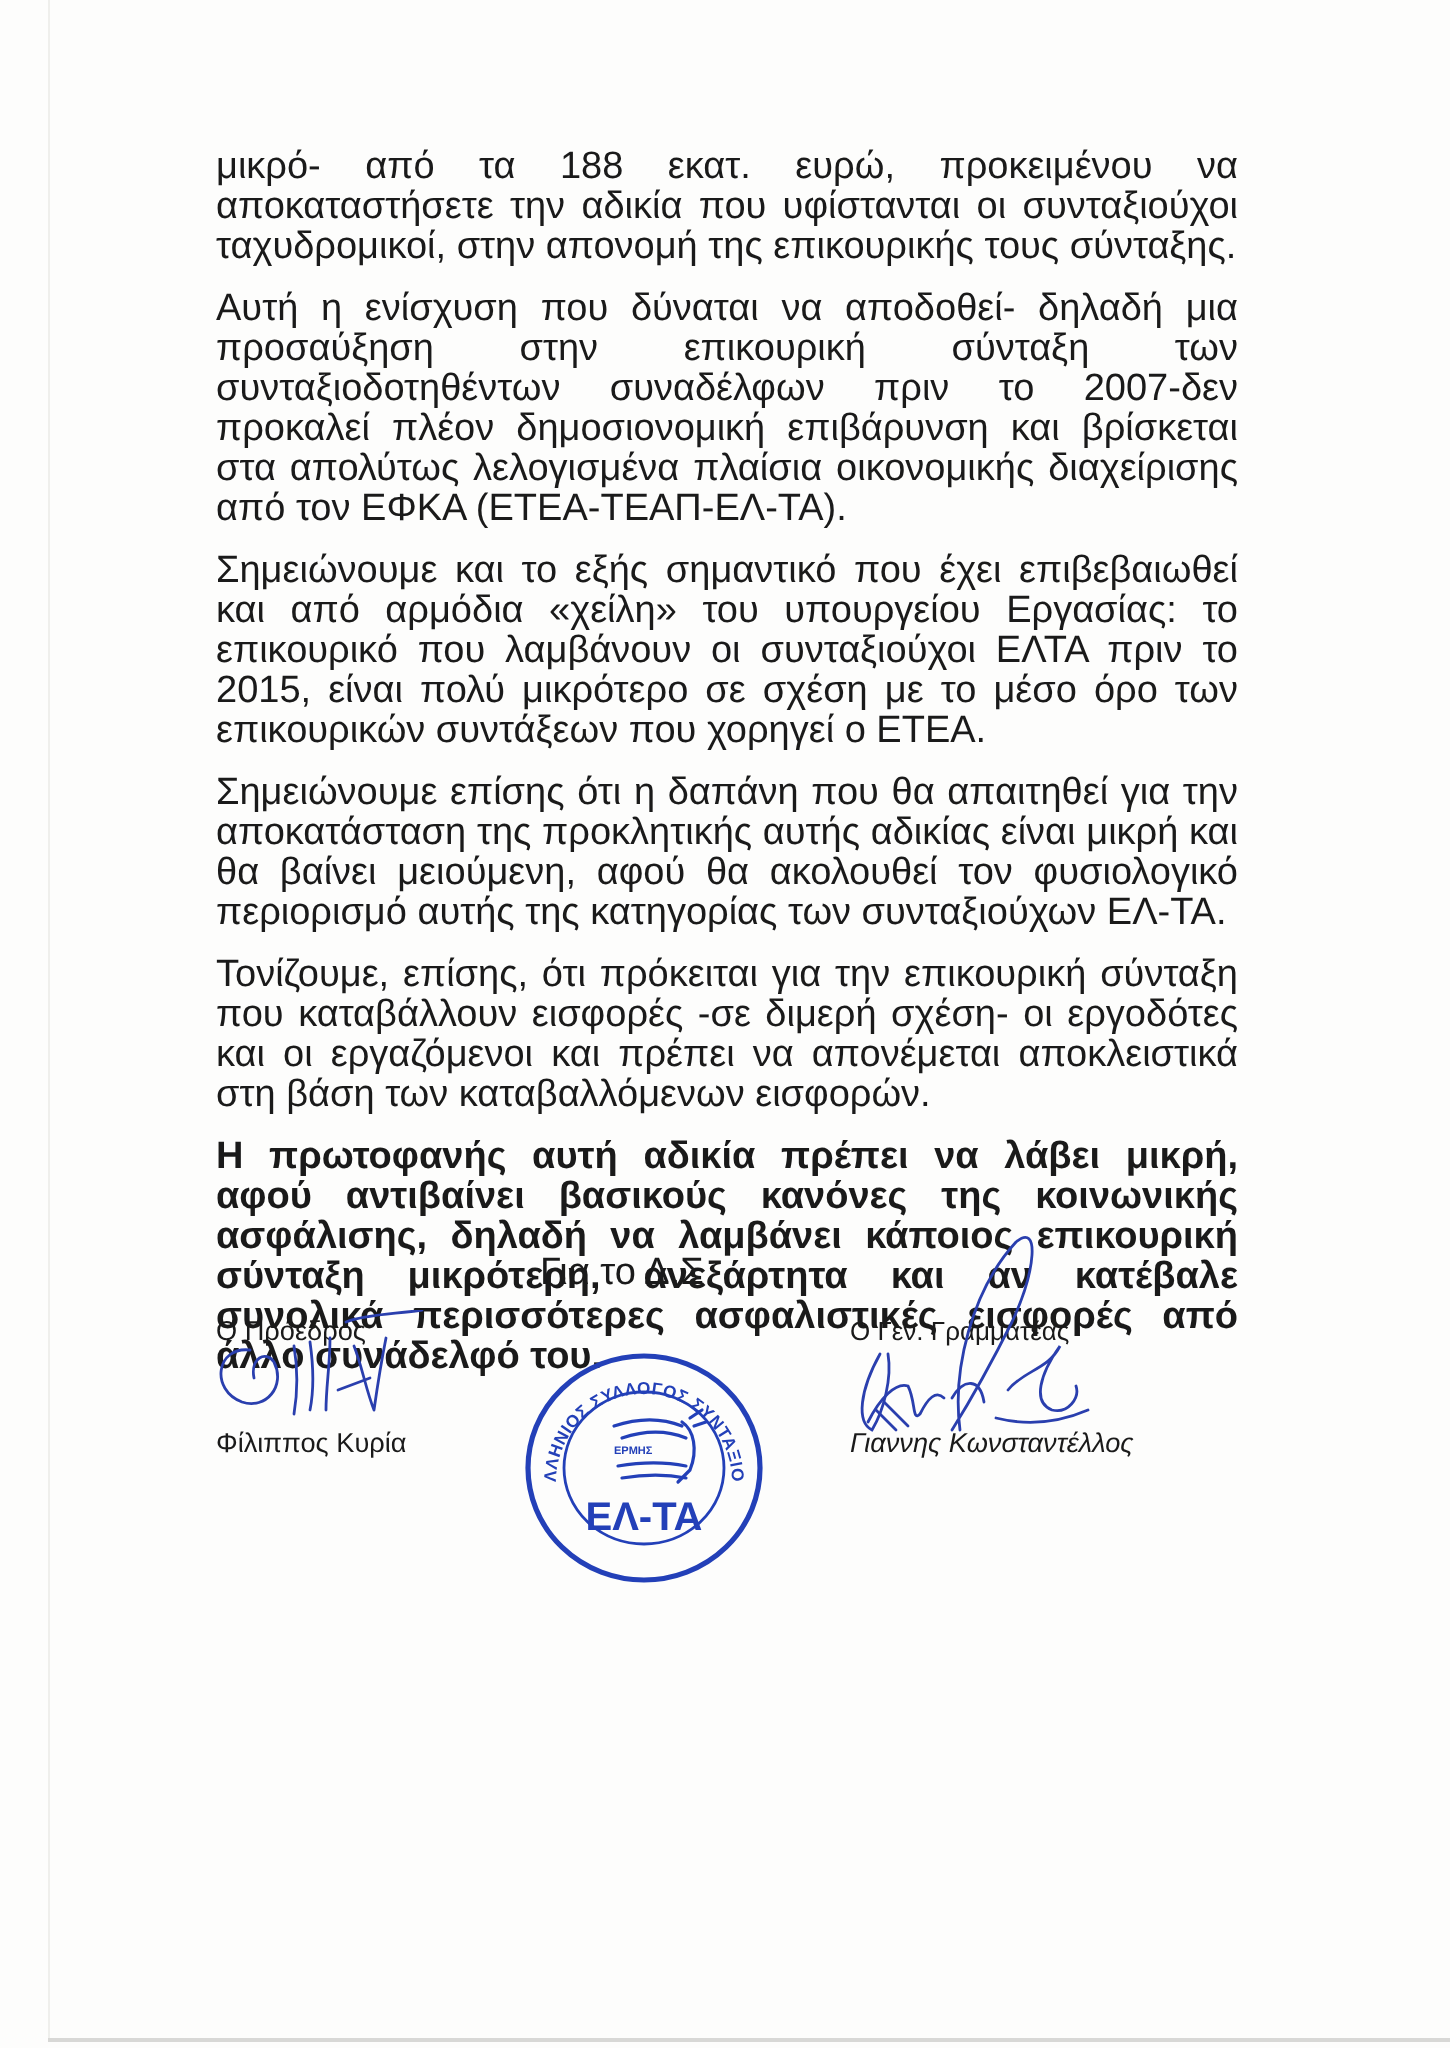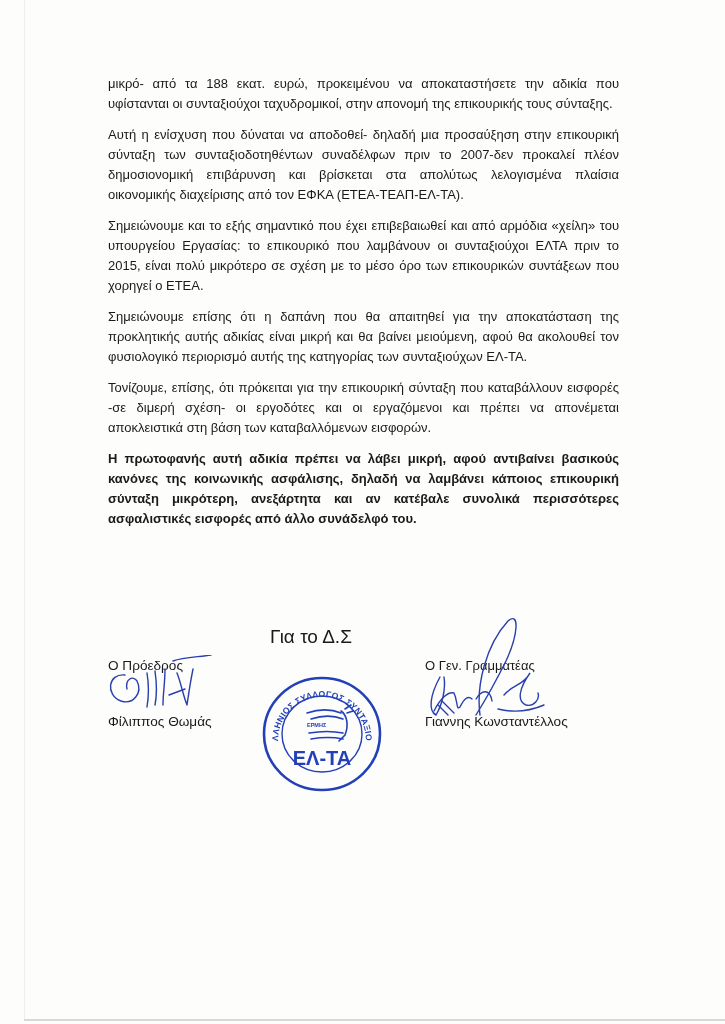--- a/index.html
+++ b/index.html
@@ -13,34 +13,34 @@
   .page-edge-left {
     position: absolute; left: 24px; top: 0; width: 1px; height: 1020px;
     background: #efefec;
   }
   .page-edge-bottom {
     position: absolute; left: 24px; right: 0; top: 1019px; height: 2px;
     background: #d8d8d6;
   }
   .content {
     position: absolute; left: 108px; top: 74px; width: 511px;
-    font-size: 13px; line-height: 20px;
+    font-size: 19px; line-height: 20px;
   }
   .para {
     margin: 0 0 11px 0; text-align: justify;
   }
   .salutation { font-weight: bold; margin: 0 0 11px 0; }
   .bold-para { font-weight: bold; text-align: justify; margin: 0; }
   .for-board {
     position: absolute; left: 270px; top: 626px; font-size: 19px;
   }
   .sig-left-title { position: absolute; left: 108px; top: 658px; font-size: 13.6px; text-align: center; }
   .sig-left-name  { position: absolute; left: 108px; top: 714px; font-size: 13.6px; }
   .sig-right-title { position: absolute; left: 425px; top: 658px; font-size: 13px; }
-  .sig-right-name  { position: absolute; left: 425px; top: 714px; font-size: 13.6px; }
+  .sig-right-name  { position: absolute; left: 425px; top: 714px; font-size: 13.6px; font-style: italic; }
   .sig-left-scribble { position: absolute; left: 103px; top: 655px; width: 110px; height: 60px; }
   .sig-right-scribble { position: absolute; left: 420px; top: 615px; width: 130px; height: 110px; }
   .stamp { position: absolute; left: 261px; top: 675px; width: 122px; height: 118px; }
 </style>
 </head>
 <body>
 
 <div class="page-edge-left"></div>
 <div class="page-edge-bottom"></div>
 
@@ -60,21 +60,21 @@
   <g fill="none" stroke="#2a3fae" stroke-width="1.4" stroke-linecap="round">
     <path d="M22 20 C5 18 2 40 18 46 C30 50 40 38 34 26 C30 20 22 24 24 34"></path>
     <path d="M44 18 C46 30 46 40 44 52"></path>
     <path d="M52 16 C54 30 54 40 52 50"></path>
     <path d="M62 14 C62 28 60 38 60 50"></path>
     <path d="M66 40 L82 34"></path>
     <path d="M74 18 C78 28 80 40 84 50 M84 50 C86 36 88 24 90 14"></path>
     <path d="M70 6 C80 2 96 2 108 0"></path>
   </g>
 </svg>
-<div class="sig-left-name">Φίλιππος Θωμάς</div>
+<div class="sig-left-name">Φίλιππος Κυρία</div>
 
 <div class="sig-right-title">Ο Γεν. Γραμματέας</div>
 <svg class="sig-right-scribble" viewBox="0 0 130 110">
   <g fill="none" stroke="#2a3fae" stroke-width="1.4" stroke-linecap="round">
     <path d="M60 100 C56 70 66 30 88 6 C100 -4 98 20 86 46 C76 66 66 84 56 100"></path>
     <path d="M20 62 C10 80 8 96 16 100 C22 90 26 74 24 62"></path>
     <path d="M14 96 C20 84 28 76 34 78 C38 86 36 96 40 92 C44 84 48 80 52 84"></path>
     <path d="M18 90 L28 100 M22 86 L34 98"></path>
     <path d="M56 84 C62 74 70 74 72 86"></path>
     <path d="M84 80 C92 70 104 70 110 58 C100 72 96 86 106 90 C114 92 120 84 118 78"></path>

